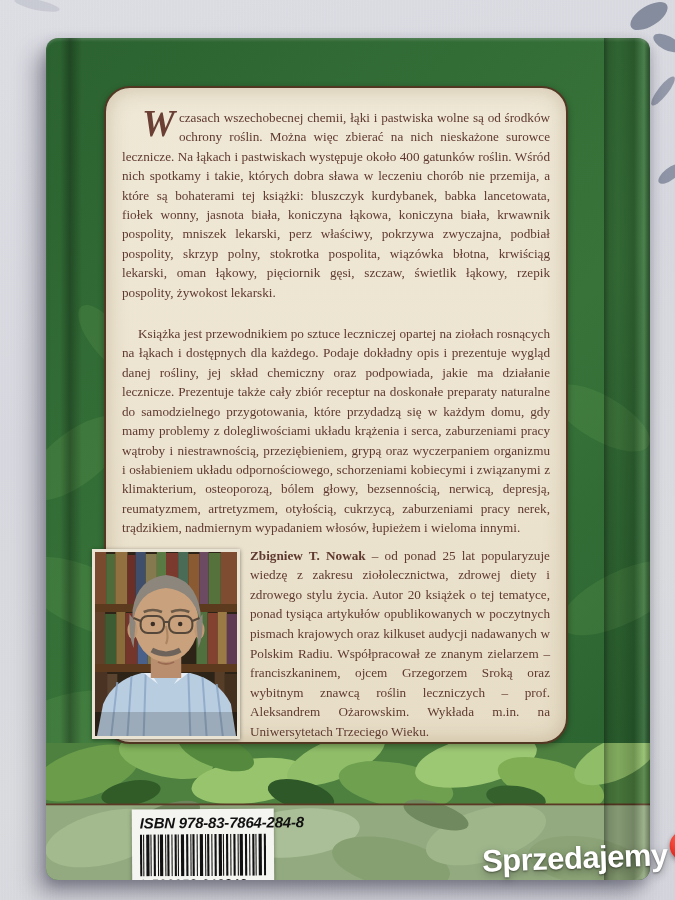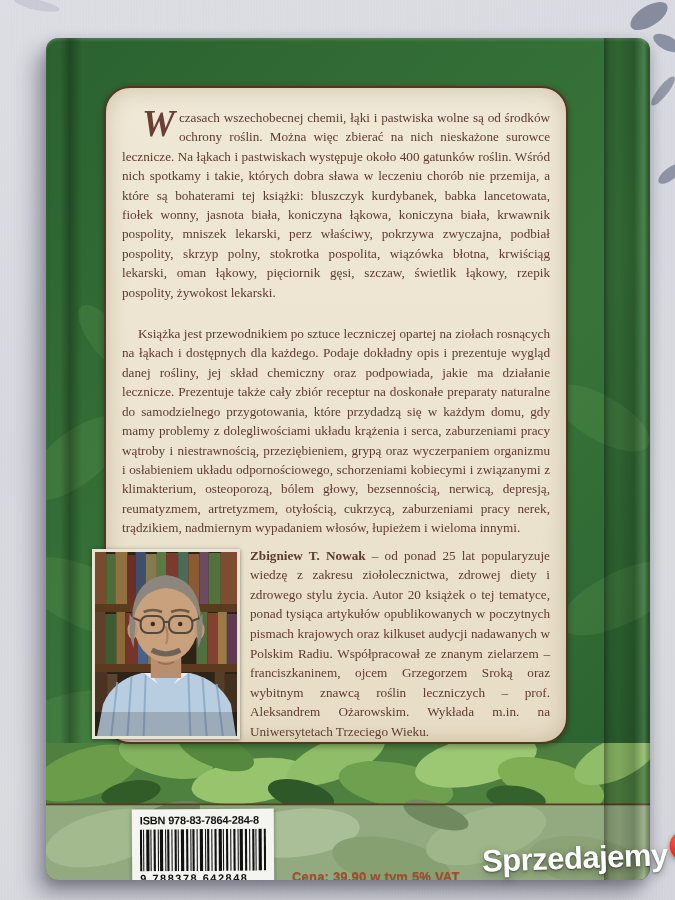--- a/index.html
+++ b/index.html
@@ -36,21 +36,21 @@
         padding-left:20px;margin:2px 4px 0 0;color:#6b3f33;}
   .bio{margin-top:8px;font-size:13.2px;line-height:19.6px;text-align:justify;}
   .bio b{font-weight:bold;}
   .authphoto{float:left;width:142px;height:184px;margin:3px 10px 2px -30px;
         border:3px solid #e9e3d3;box-shadow:0 1px 4px rgba(0,0,0,.45);background:#2e2317;}
   .authphoto svg{display:block;width:100%;height:100%;}
   
   .isbnlabel{position:absolute;left:86px;top:771px;width:142px;height:80px;box-sizing:border-box;
         background:#f4f4f1;box-shadow:0 1px 4px rgba(0,0,0,.35);padding:5px 8px 3px;
         font-family:"Liberation Sans",sans-serif;transform:rotate(-.4deg);}
-  .isbntext{font-size:11px;font-weight:bold;letter-spacing:-.2px;color:#111;white-space:nowrap;}
+  .isbntext{font-size:15px;font-weight:bold;letter-spacing:-.2px;color:#111;white-space:nowrap;font-style:italic;}
   .bars{width:126px;height:42px;margin-top:3px;}
   .bars svg{display:block;width:100%;height:100%;}
   .bdigits{font-size:11px;font-weight:bold;letter-spacing:1.5px;color:#111;margin-top:1px;white-space:nowrap;text-decoration:underline;}
   .price{position:absolute;left:246px;top:831px;font-family:"Liberation Sans",sans-serif;
         font-size:13px;font-weight:bold;letter-spacing:.2px;color:#a64a2a;
         text-shadow:0 1px 1px rgba(0,0,0,.25);}
   
   .wm{position:absolute;left:482px;top:840px;transform:rotate(-2deg);
       font-family:"Liberation Sans",sans-serif;display:flex;align-items:flex-start;}
   .wmtext{font-size:31px;font-weight:bold;color:#fff;letter-spacing:-.5px;
@@ -244,21 +244,20 @@
           <rect x="104" y="0" width="1" height="40"></rect>
             <rect x="107" y="0" width="2" height="40"></rect>
           <rect x="110" y="0" width="1" height="40"></rect>
             <rect x="113" y="0" width="3" height="40"></rect>
           <rect x="118" y="0" width="2" height="40"></rect>
         </svg>
       </div>
       <div class="bdigits">9 788378 642848</div>
     </div>
 
-    <div class="price">Cena: 39,90 w tym 5% VAT</div>
   </div>
 
   <div class="wm">
     <span class="wmtext">Sprzedajemy</span>
     <span class="wmbadge">.pl</span>
   </div>
 
 </div>
 
 </body></html>

